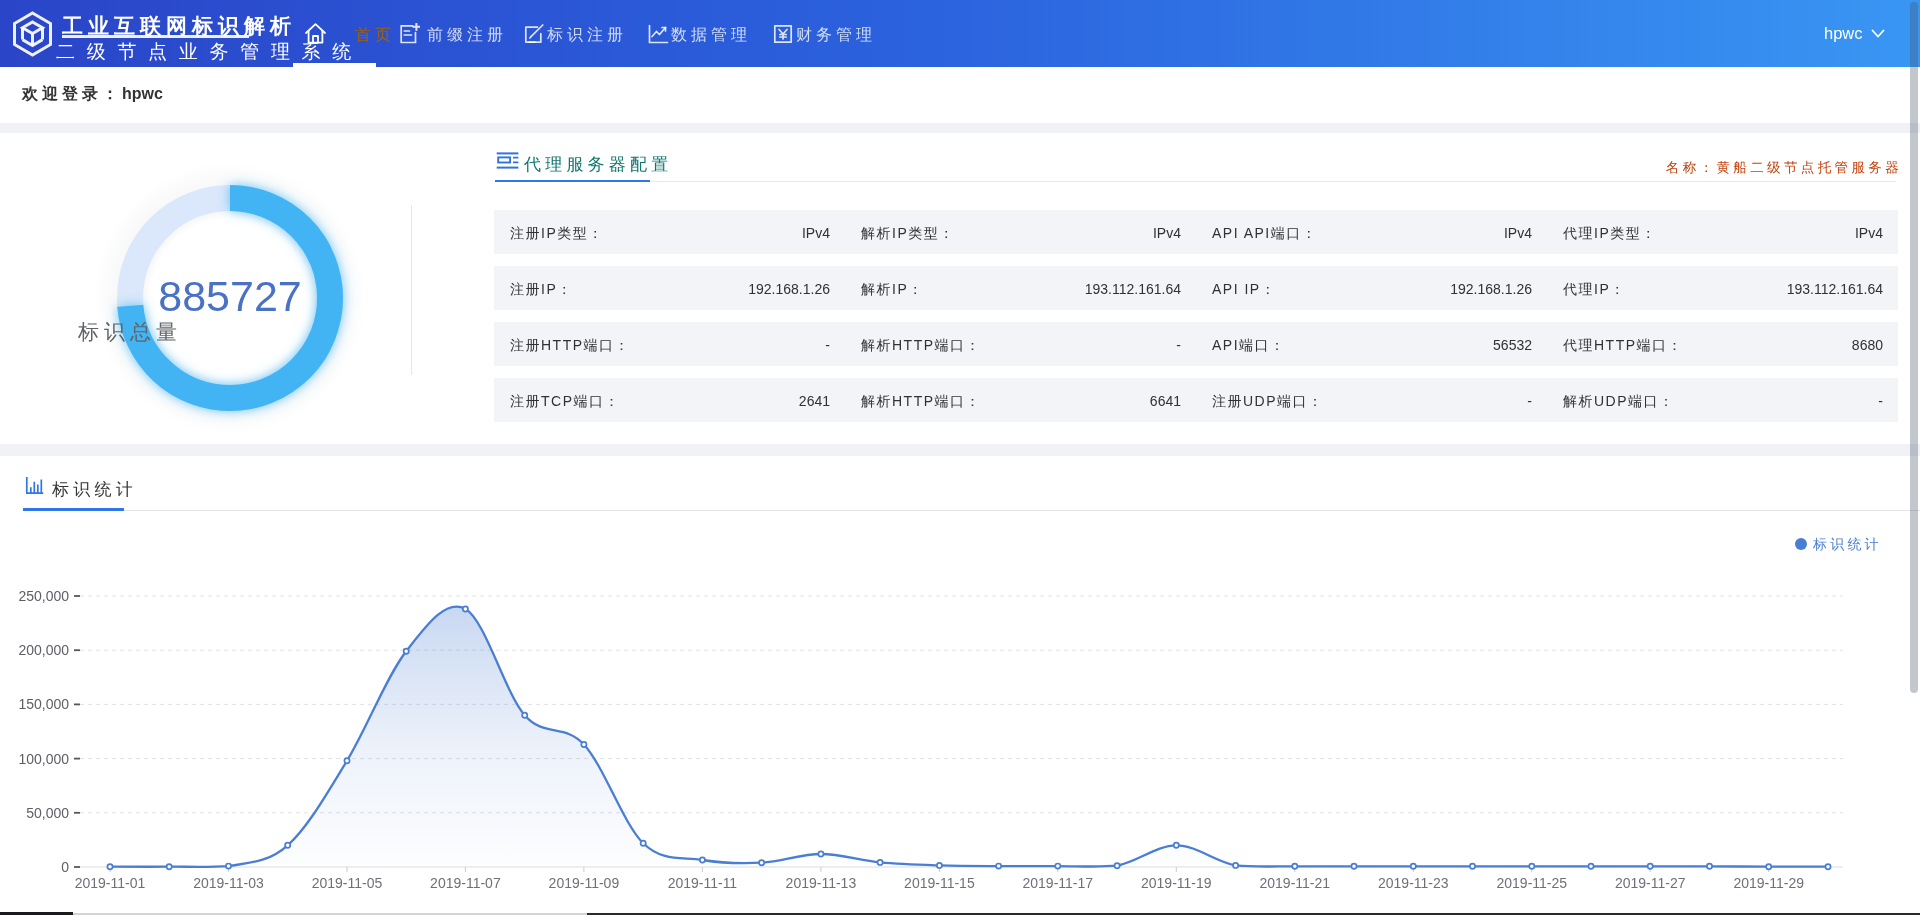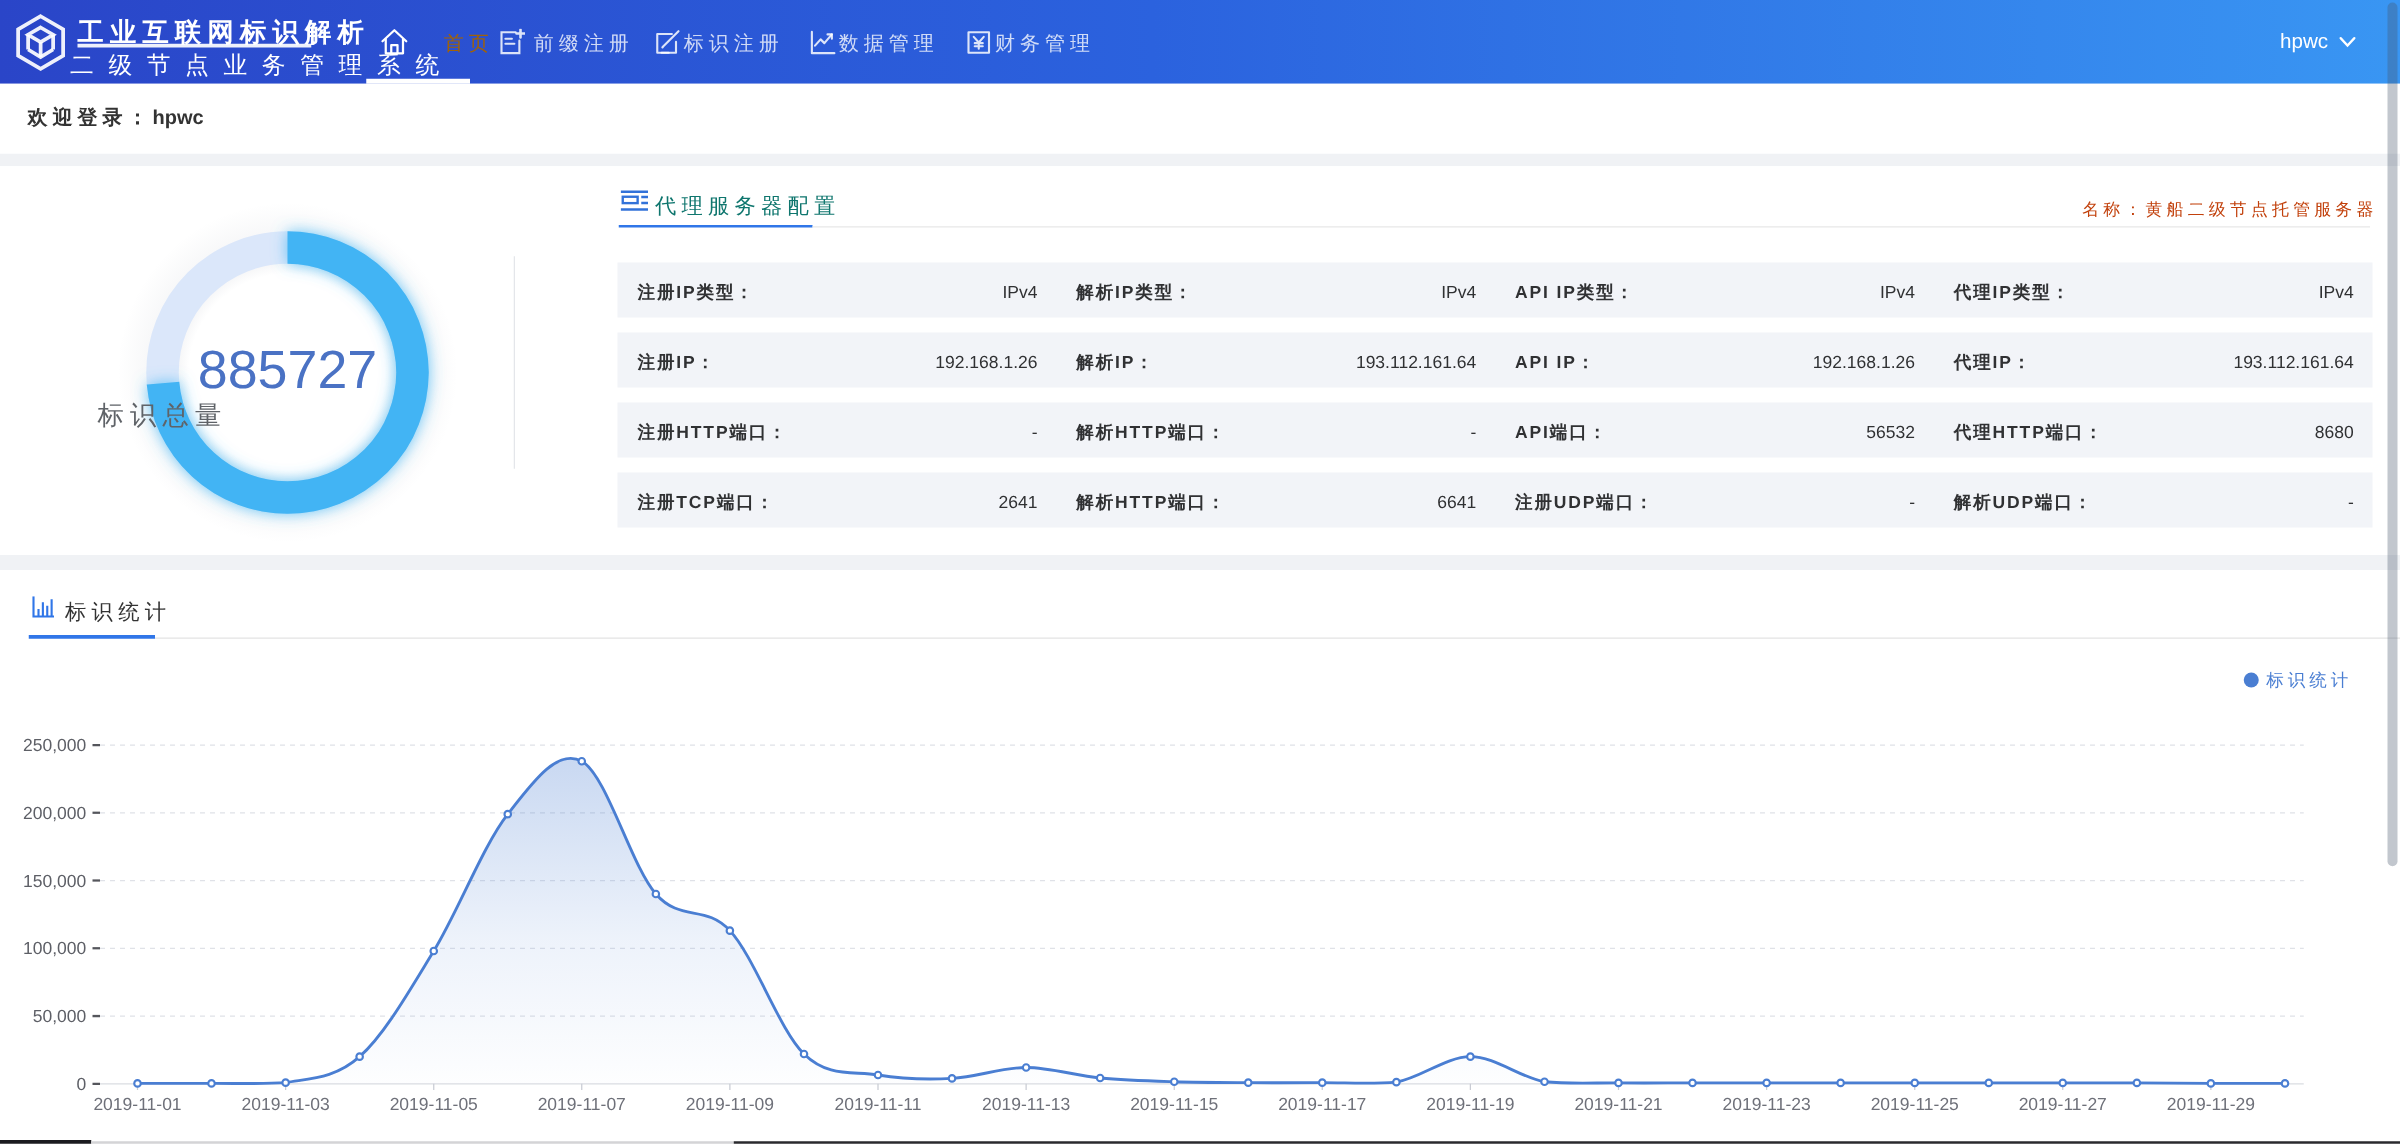--- a/index.html
+++ b/index.html
@@ -6,21 +6,21 @@
 html,body { width:1920px; height:915px; overflow:hidden; background:#fff;
   font-family:"Liberation Sans", sans-serif; }
 .abs { position:absolute; }
 .cjk { letter-spacing:0.25em; }
 #nav { left:0; top:0; width:1920px; height:67px;
   background:linear-gradient(90deg,#2a45c8 0%, #2b62de 48%, #3996f3 100%); }
 .nitem { top:0; height:67px; color:rgba(255,255,255,0.78); font-size:16px; }
 .nitem.on { color:#a16207;margin-left:20px; }
 .ntxt { top:25px; letter-spacing:4px; }
 #sec1hdr { color:#0f766e; font-size:17px; letter-spacing:4.2px; }
-.rowlab { color:#303133; font-size:14px; letter-spacing:1.5px;font-weight:bold; }
+.rowlab { color:#303133; font-size:14px; letter-spacing:1.5px; }
 .rowval { color:#303133; font-size:14px; text-align:right; }
 .trow { left:494px; width:1404px; height:44px; background:#f2f4f8; }
 </style>
 </head>
 <body>
 
 <div class="abs" id="nav"></div>
 <svg class="abs" style="left:11px;top:11px" width="43" height="46" viewBox="0 0 43 46">
   <g fill="none" stroke="#ffffff" stroke-opacity="0.92" stroke-width="3">
     <path d="M21.5 2 L39.5 12.5 V33.5 L21.5 44 L3.5 33.5 V12.5 Z"></path>
@@ -116,21 +116,21 @@
 <div class="abs" id="sec1hdr" style="left:524px;top:153px">代理服务器配置</div>
 <div class="abs" style="left:495px;top:180px;width:155px;height:2px;background:#3076e8"></div>
 <div class="abs" style="left:650px;top:181px;width:1246px;height:1px;background:#e7e7e7"></div>
 <div class="abs" style="left:1600px;top:159px;width:302px;font-size:13.5px;color:#c2410c;letter-spacing:0.25em;text-align:right;white-space:nowrap">名称：黄船二级节点托管服务器</div>
 
 <div class="abs trow" style="top:210px"></div>
 <div class="abs rowlab" style="left:510px;top:225px">注册IP类型：</div>
 <div class="abs rowval" style="left:654px;top:225px;width:176px">IPv4</div>
 <div class="abs rowlab" style="left:861px;top:225px">解析IP类型：</div>
 <div class="abs rowval" style="left:1005px;top:225px;width:176px">IPv4</div>
-<div class="abs rowlab" style="left:1212px;top:225px">API IP类型：</div>
+<div class="abs rowlab" style="left:1212px;top:225px">API API端口：</div>
 <div class="abs rowval" style="left:1356px;top:225px;width:176px">IPv4</div>
 <div class="abs rowlab" style="left:1563px;top:225px">代理IP类型：</div>
 <div class="abs rowval" style="left:1707px;top:225px;width:176px">IPv4</div>
 <div class="abs trow" style="top:266px"></div>
 <div class="abs rowlab" style="left:510px;top:281px">注册IP：</div>
 <div class="abs rowval" style="left:654px;top:281px;width:176px">192.168.1.26</div>
 <div class="abs rowlab" style="left:861px;top:281px">解析IP：</div>
 <div class="abs rowval" style="left:1005px;top:281px;width:176px">193.112.161.64</div>
 <div class="abs rowlab" style="left:1212px;top:281px">API IP：</div>
 <div class="abs rowval" style="left:1356px;top:281px;width:176px">192.168.1.26</div>

